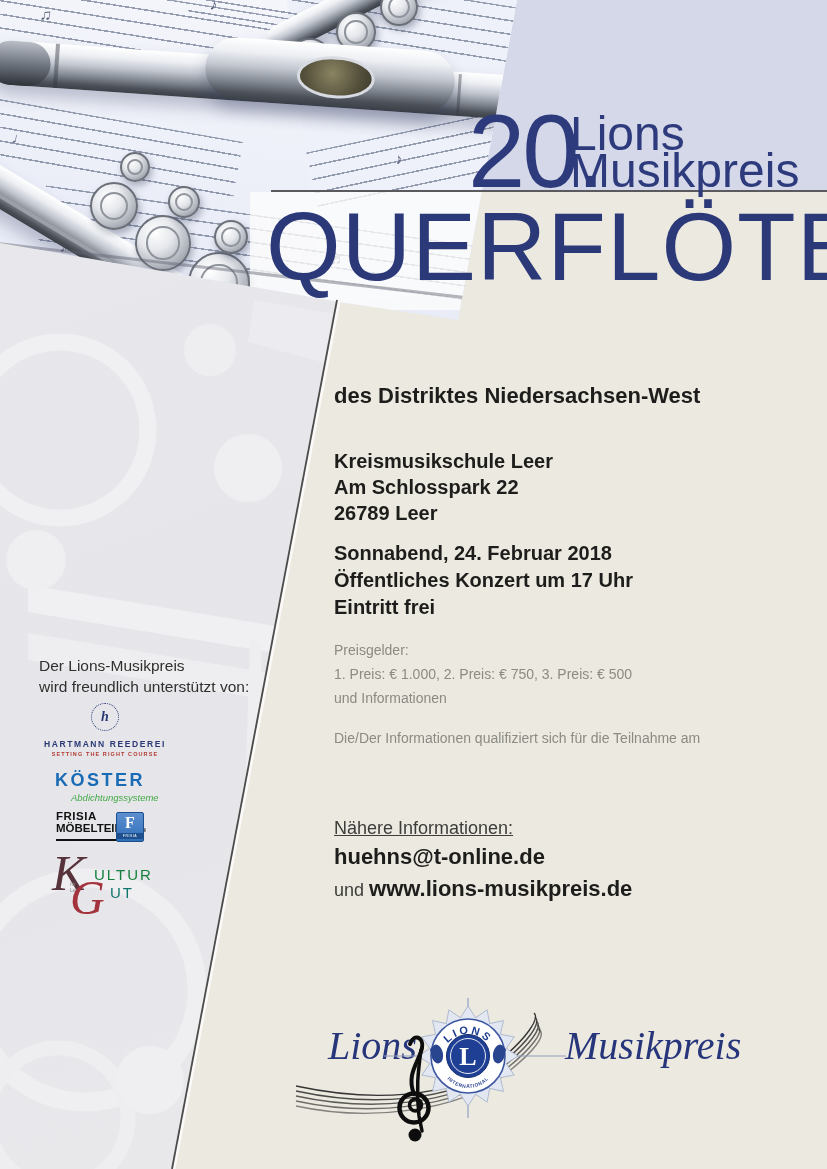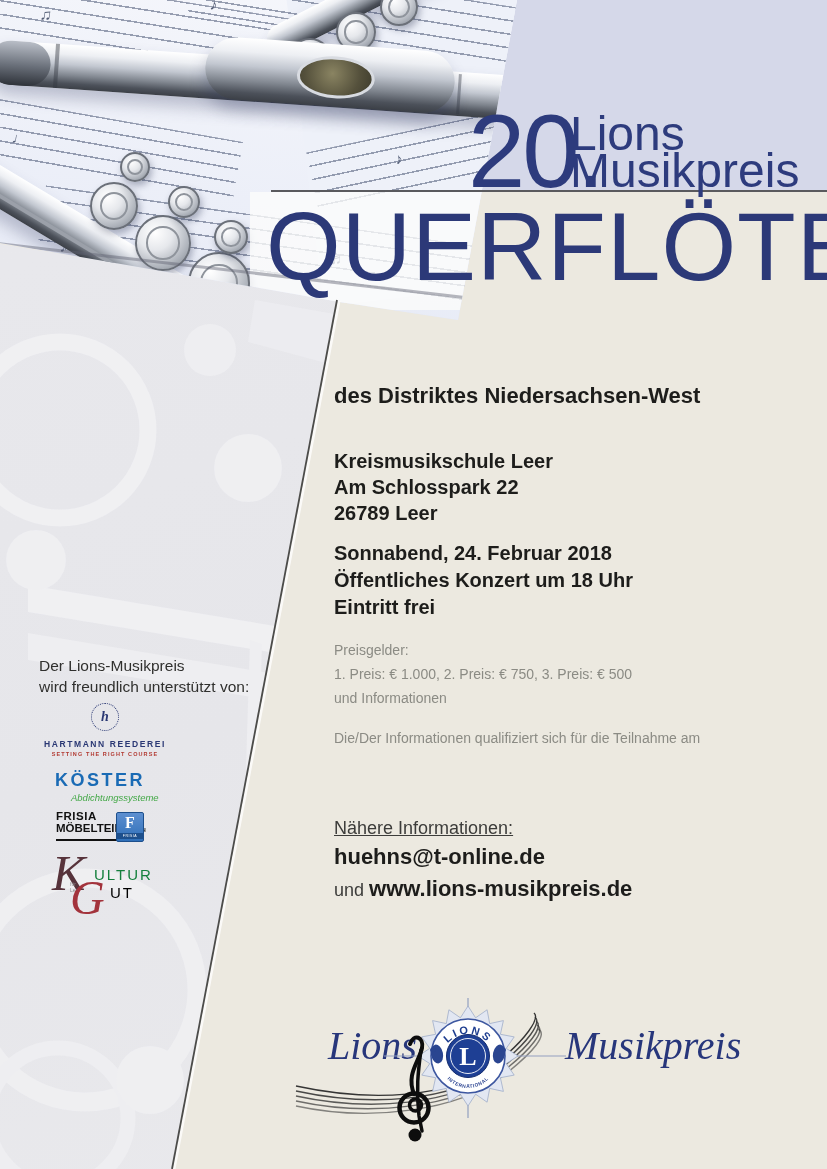--- a/index.html
+++ b/index.html
@@ -85,21 +85,21 @@
   #frisia .fline{width:70px;height:1.5px;background:#111;margin-top:3px;}
   #frisia-badge{left:116px;top:812px;width:26px;height:28px;background:linear-gradient(180deg,#5D8FD0,#2F6FB8);
     border:1px solid #1D4F8C;border-radius:2px;text-align:center;}
   #frisia-badge .bl{font-size:16px;font-weight:bold;color:#fff;line-height:20px;font-family:"Liberation Serif",serif;}
   #frisia-badge .bt{font-size:3.5px;color:#fff;letter-spacing:.5px;background:#1D4F8C;line-height:6px;}
   #kulturgut{left:48px;top:848px;width:110px;height:80px;}
   #kulturgut .serifit{font-family:"Liberation Serif",serif;font-style:italic;position:absolute;line-height:1;}
   #kg-k{left:4px;top:0;font-size:50px;color:#57333B;}
   #kg-ultur{position:absolute;left:46px;top:18px;font-size:15px;letter-spacing:2px;color:#15803d;}
   #kg-g{left:22px;top:26px;font-size:48px;color:#A3333C;}
-  #kg-ut{position:absolute;left:62px;top:36px;font-size:15px;letter-spacing:2px;color:#000000;}
+  #kg-ut{position:absolute;left:62px;top:36px;font-size:15px;letter-spacing:2px;color:#0f766e;}
   #kg-small{position:absolute;left:22px;top:34px;font-size:5px;color:#8C8C8C;line-height:5.5px;}
 
   
   .serif-italic{font-family:"Liberation Serif",serif;font-style:italic;color:#27367B;}
   #f-lions{left:328px;top:1026px;font-size:40px;line-height:1;}
   #f-musik{left:565px;top:1026px;font-size:40px;line-height:1;}
   #staff-arcs{left:290px;top:1000px;}
   #emblem{left:380px;top:988px;}
   #clef{left:388px;top:1028px;}
 </style>
@@ -189,21 +189,21 @@
   <div class="abs col" id="subtitle">des Distriktes Niedersachsen-West</div>
 
   <div class="abs col bold-block" id="venue">
     <div>Kreismusikschule Leer</div>
     <div>Am Schlosspark 22</div>
     <div>26789 Leer</div>
   </div>
 
   <div class="abs col bold-block" id="event">
     <div>Sonnabend, 24. Februar 2018</div>
-    <div>Öffentliches Konzert um 18 Uhr</div>
+    <div>Öffentliches Konzert um 17 Uhr</div>
     <div>Eintritt frei</div>
   </div>
 
   <div class="abs col gray-block" id="prizes">
     <div>Preisgelder:</div>
     <div>1. Preis: € 1.000, 2. Preis: € 750, 3. Preis: € 500</div>
     <div>und Informationen</div>
   </div>
 
   <div class="abs col gray-block" id="qualification">

